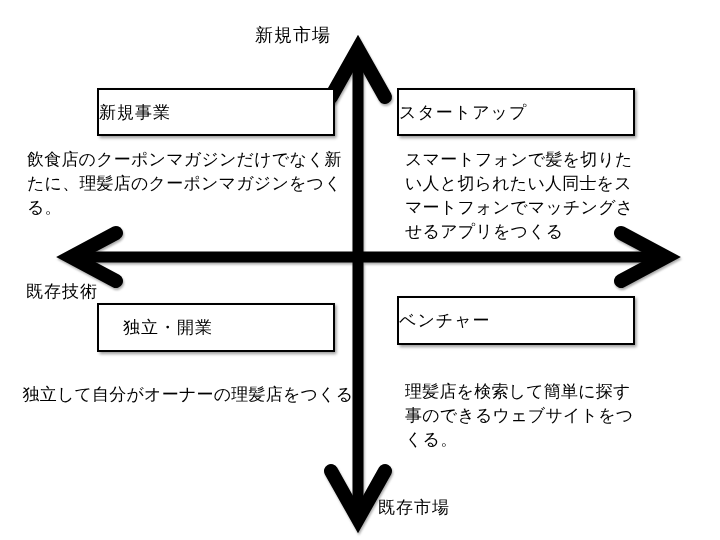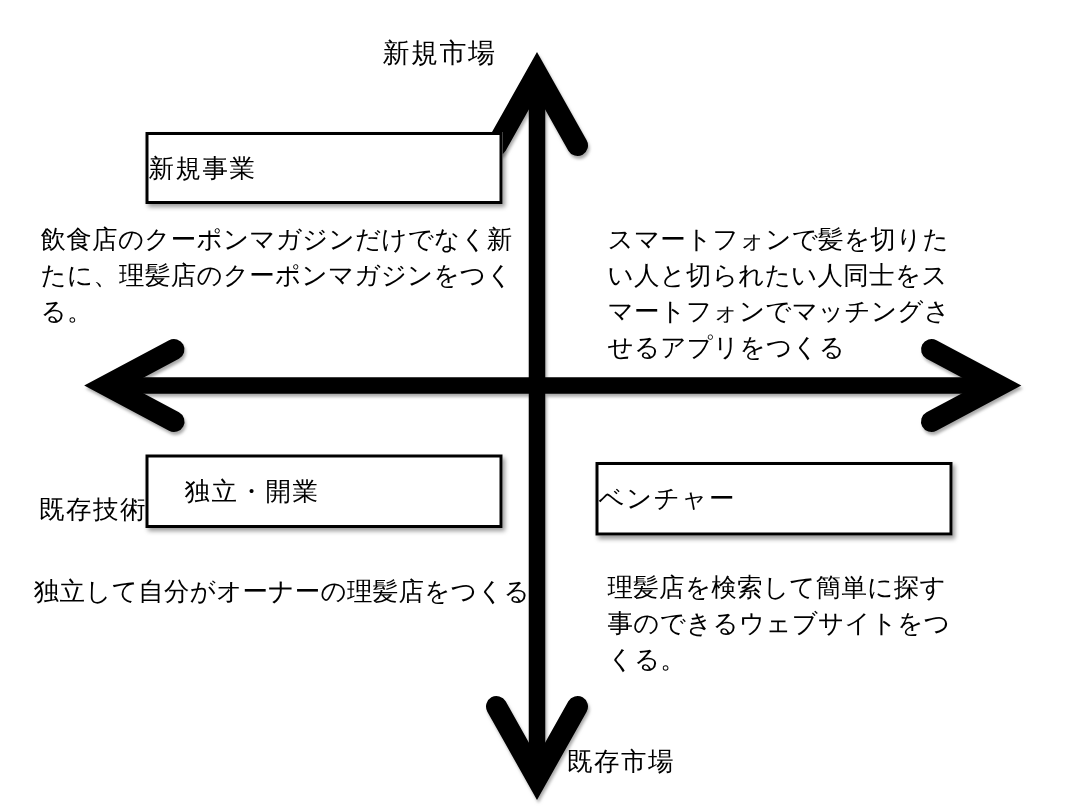--- a/index.html
+++ b/index.html
@@ -32,39 +32,39 @@
     display: flex;
     align-items: center;
     justify-content: flex-start;
     font-size: 17px;
     letter-spacing: 1px;
     box-sizing: border-box;
   }
   .qbox.tl { left: 97px;  top: 88px; }
   .qbox.tr { left: 397px; top: 88px; }
   .qbox.bl { left: 97px;  top: 303px; height: 49px; padding-left: 24px; }
-  .qbox.br { left: 397px; top: 308px; height: 49px; }
+  .qbox.br { left: 397px; top: 296px; height: 49px; }
   .qdesc {
     position: absolute;
     font-size: 17px;
     line-height: 24px;
     letter-spacing: 0.2px;
   }
   .qdesc.tl { left: 27px;  top: 148px; width: 322px; }
   .qdesc.tr { left: 405px; top: 148px; width: 232px; }
   .qdesc.bl { left: 14px;  top: 383px; width: 365px; text-align: center; }
   .qdesc.br { left: 405px; top: 380px; width: 232px; }
   .axis-label {
     position: absolute;
     font-size: 17px;
     letter-spacing: 1px;
     white-space: nowrap;
   }
   .axis-label.top    { left: 255px; top: 23px; font-size: 18px; }
-  .axis-label.left   { left: 26px;  top: 280px; margin-top: 48px; }
+  .axis-label.left   { left: 26px;  top: 280px; }
   .axis-label.right  { left: 615px; top: 275px; }
   .axis-label.bottom { left: 378px; top: 496px; }
 </style>
 </head>
 <body>
 
 <div id="canvas">
 
   <svg id="axes-svg" width="720" height="540" viewBox="0 0 720 540">
     <g stroke="#000000" fill="none" stroke-linecap="round" stroke-linejoin="miter">
@@ -83,20 +83,23 @@
     </g>
   </svg>
 
   <div class="axis-label top">新規市場</div>
   <div class="axis-label left">既存技術</div>
   <div class="axis-label bottom">既存市場</div>
 
   <div class="qbox tl">
     <span>新規事業</span>
   </div>
+  <div class="qbox tr">
+    <span>スタートアップ</span>
+  </div>
   <div class="qbox bl">
     <span>独立・開業</span>
   </div>
   <div class="qbox br">
     <span>ベンチャー</span>
   </div>
 
   <div class="qdesc tl">飲食店のクーポンマガジンだけでなく新たに、理髪店のクーポンマガジンをつくる。</div>
   <div class="qdesc tr">スマートフォンで髪を切りたい人と切られたい人同士をスマートフォンでマッチングさせるアプリをつくる</div>
   <div class="qdesc bl">独立して自分がオーナーの理髪店をつくる。</div>

